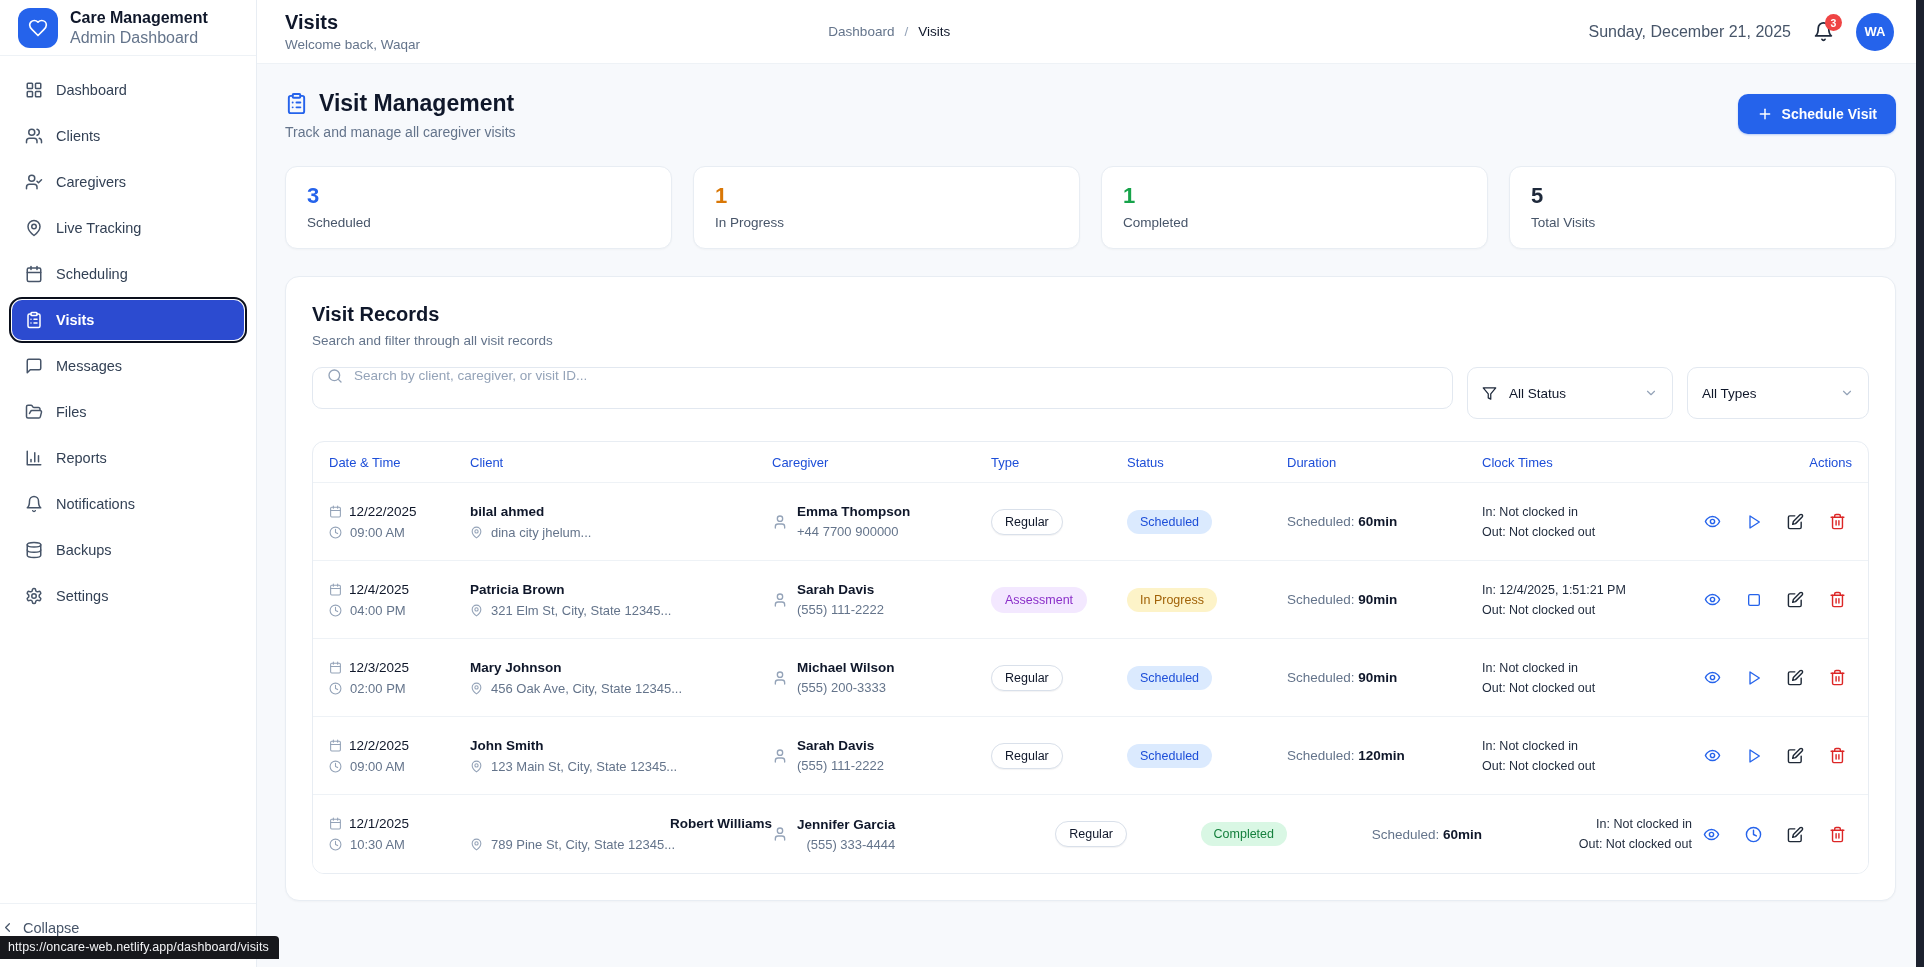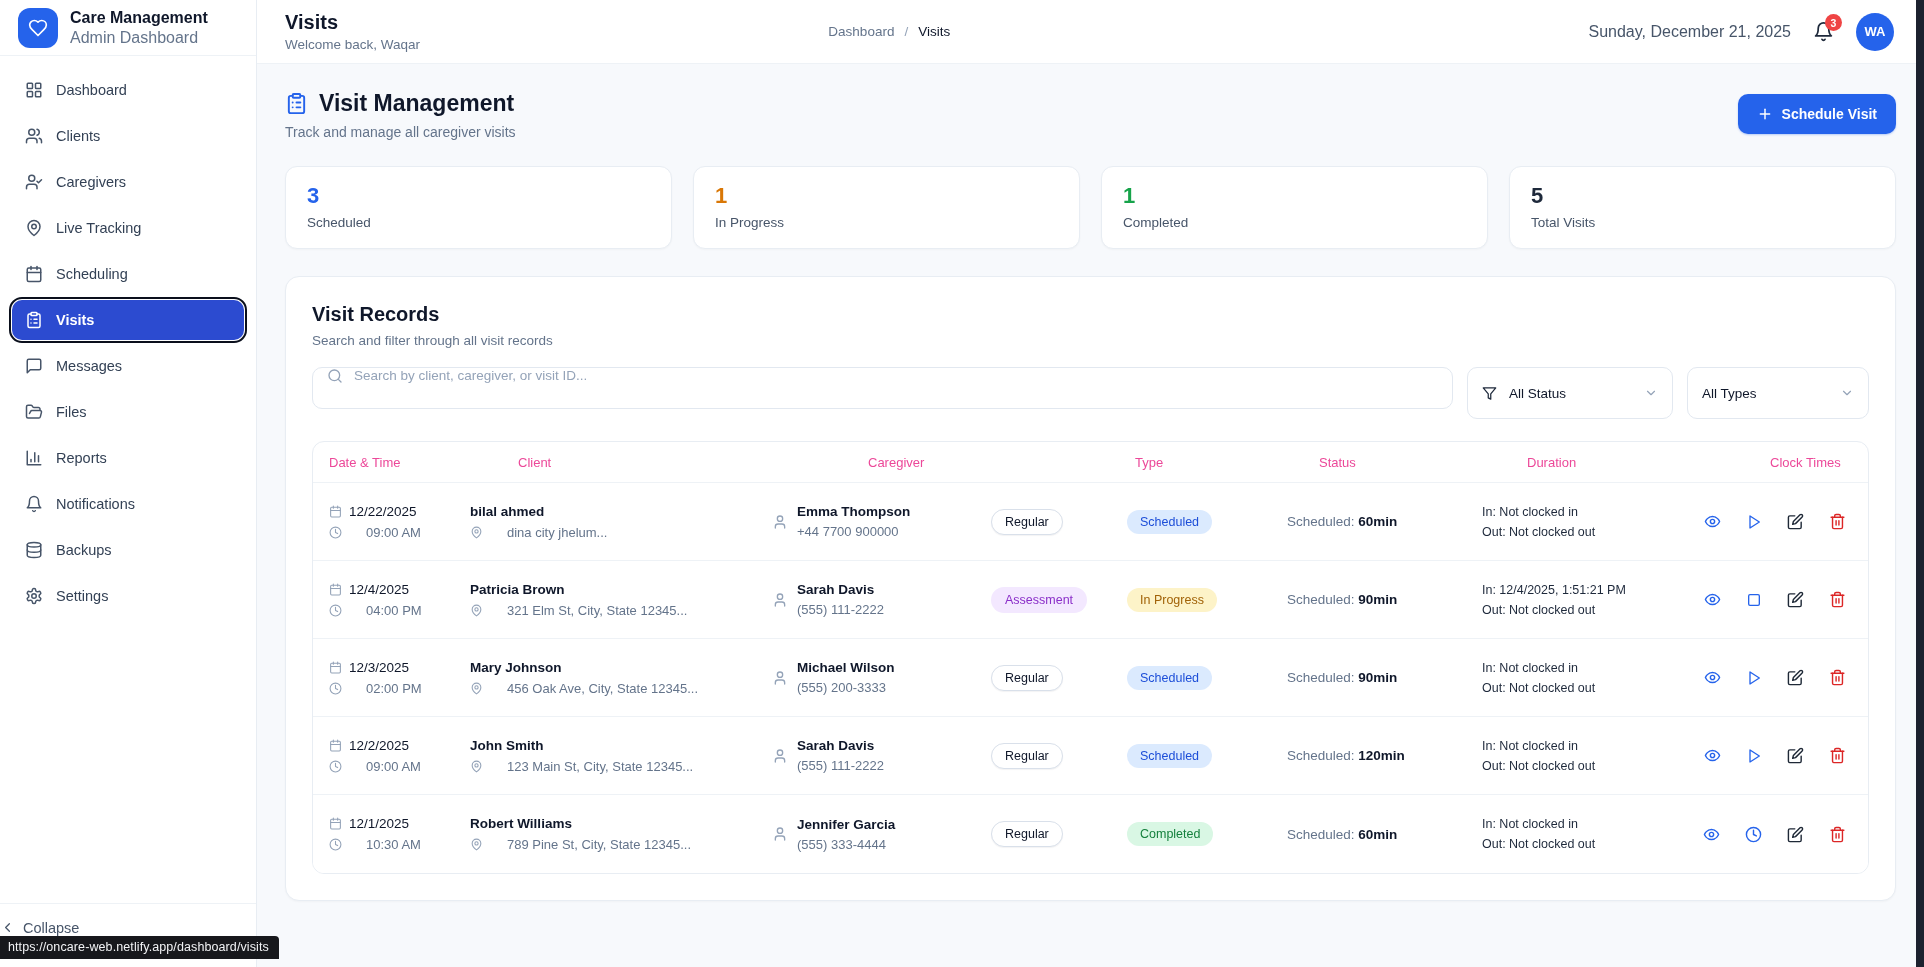--- a/index.html
+++ b/index.html
@@ -69,25 +69,25 @@
   .select-box { display:flex; align-items:center; height:52px; border:1px solid #e2e8f0; border-radius:10px; padding:0 14px; font-size:13.5px; color:#0f172a; cursor:pointer; }
   .select-box .lbl { flex:1; }
   .select-status { width:206px; gap:12px; }
   .select-types { width:182px; }
   .chev { color:#94a3b8; display:flex; }
   .funnel { color:#1e293b; display:flex; }
 
   
   .table { border:1px solid #e8edf3; border-radius:12px; overflow:hidden; }
   .t-grid { display:grid; grid-template-columns:141px 302px 219px 136px 160px 195px 210px 1fr; align-items:center; padding:0 16px; }
-  .t-head { height:41px; border-bottom:1px solid #eef2f6; font-size:13px; color:#ec4899; font-weight:500;gap:48px; }
+  .t-head { height:41px; border-bottom:1px solid #eef2f6; font-size:13px; color:#1d4ed8; font-weight:500; }
   .t-row { height:78px; border-bottom:1px solid #eef2f6; background:#fff; }
-  .t-row:last-child { border-bottom:none; }
+  .t-row:last-child { border-bottom:none;text-align:right; }
   .cell-line1 { display:flex; align-items:center; gap:7px; font-size:13.5px; font-weight:500; color:#0f172a; }
-  .cell-line2 { display:flex; align-items:center; gap:24px; font-size:13px; color:#64748b; margin-top:6px; }
+  .cell-line2 { display:flex; align-items:center; gap:8px; font-size:13px; color:#64748b; margin-top:6px; }
   .mini-ic { color:#94a3b8; display:flex; flex:none; }
   .name-strong { font-size:13.5px; font-weight:600; color:#0f172a; }
   .cg-wrap { display:flex; align-items:center; gap:9px; }
   .cg-ic { color:#94a3b8; display:flex; flex:none; }
   .cg-phone { font-size:13px; color:#64748b; margin-top:5px; }
   .pill { display:inline-block; font-size:12.5px; font-weight:500; border-radius:999px; padding:5px 13px; }
   .type-regular { background:#fff; border:1px solid #d9e0ea; color:#0f172a; box-shadow:0 1px 1px rgba(15,23,42,.05); }
   .type-assessment { background:#f3e8ff; color:#8b2fc9; border:1px solid transparent; }
   .st-scheduled { background:#dbeafe; color:#1d4ed8; }
   .st-in-progress { background:#fdf3c8; color:#a16207; }

